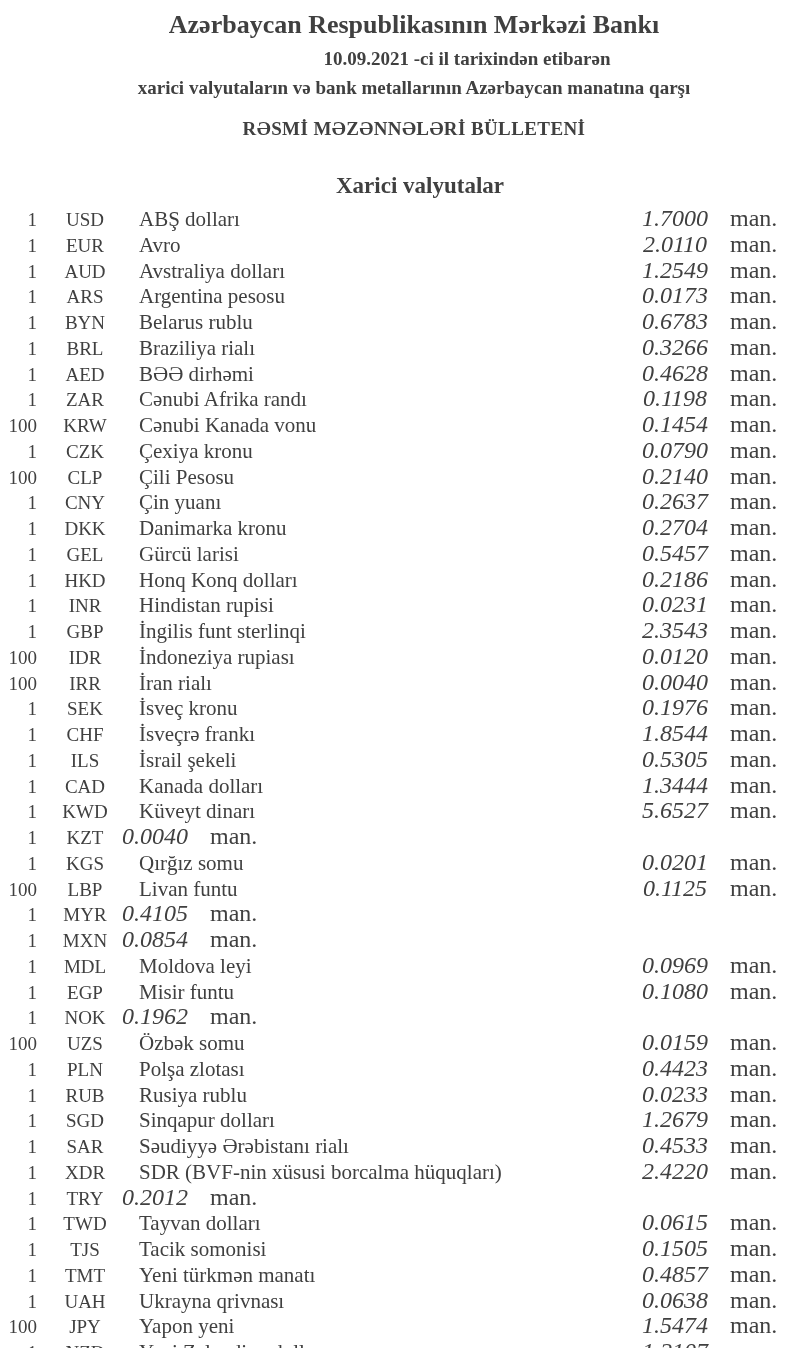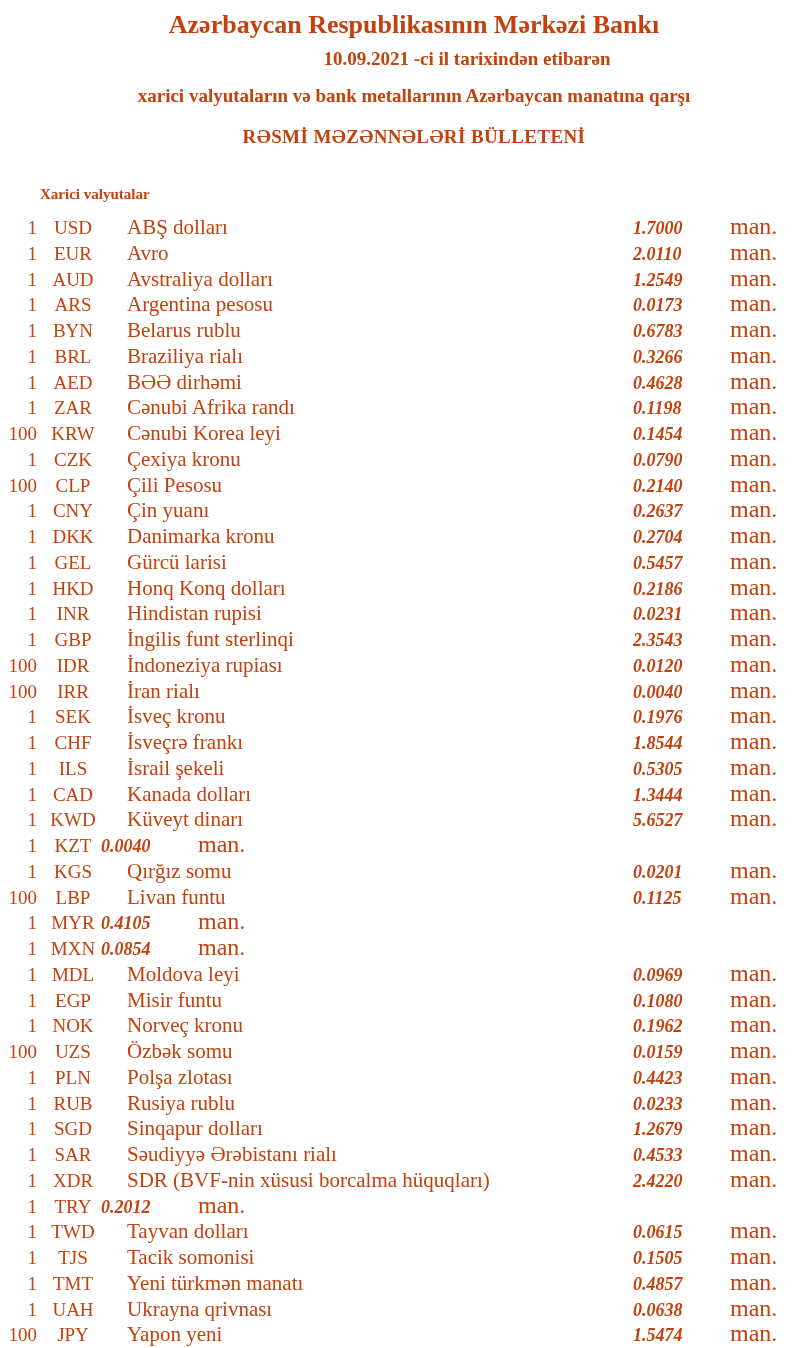--- a/index.html
+++ b/index.html
@@ -2,21 +2,21 @@
 <html><head>
 <meta charset="utf-8">
 <style>
   html, body { margin: 0; padding: 0; background: #ffffff; }
   .page {
     position: relative;
     width: 800px;
     height: 1348px;
     margin: 0 auto;
     background: #ffffff;
-    color: #c2410c;
+    color: #404040;
     font-family: "Liberation Serif", "DejaVu Serif", serif;
     overflow: hidden;
   }
   .header {
     padding-left: 28px;   
     text-align: center;
   }
   .title {
     margin: 0;
     padding-top: 9px;
@@ -26,62 +26,62 @@
   }
   .subline {
     font-size: 19px;
     font-weight: bold;
     line-height: 25px;
   }
   .date-line {
     margin-top: 5px;
     transform: translateX(53px); 
   }
-  .scope-line { margin-top: 12px; }
+  .scope-line { margin-top: 4px; }
   .bulletin-line { margin-top: 16px; letter-spacing: 0.4px; }
   .section-title {
     margin-top: 33px;
     padding-left: 40px;
-    text-align: left;
-    font-size: 15px;
+    text-align: center;
+    font-size: 23px;
     font-weight: bold;
     line-height: 24px;
   }
   .currency-table { margin-top: 7px; }
   .row {
     display: flex;
     align-items: baseline;
     height: 25.75px;
     padding-right: 26px;
   }
   .qty {
     width: 37px;
     text-align: right;
     font-size: 19px;
     white-space: nowrap;
   }
   .code {
     width: 56px;
-    margin-left: 8px;
+    margin-left: 20px;
     text-align: center;
     font-size: 19px;
     white-space: nowrap;
   }
   .name {
     flex: 1;
     margin-left: 26px;
     font-size: 21px;
     white-space: nowrap;
     overflow: hidden;
   }
   .rate {
     width: 84px;
-    text-align: left;
-    font-size: 18px;
-    font-weight: bold;
+    text-align: center;
+    font-size: 24px;
+    font-weight: normal;
     font-style: italic;
     white-space: nowrap;
   }
   .unit {
     width: 44px;
     margin-left: 13px;
     font-size: 24px;
     white-space: nowrap;
   }
 </style>
@@ -151,21 +151,21 @@
       <div class="row">
         <span class="qty">1</span>
         <span class="code">ZAR</span>
         <span class="name">Cənubi Afrika randı</span>
         <span class="rate">0.1198</span>
         <span class="unit">man.</span>
       </div>
       <div class="row">
         <span class="qty">100</span>
         <span class="code">KRW</span>
-        <span class="name">Cənubi Korea leyi</span>
+        <span class="name">Cənubi Kanada vonu</span>
         <span class="rate">0.1454</span>
         <span class="unit">man.</span>
       </div>
       <div class="row">
         <span class="qty">1</span>
         <span class="code">CZK</span>
         <span class="name">Çexiya kronu</span>
         <span class="rate">0.0790</span>
         <span class="unit">man.</span>
       </div>
@@ -309,21 +309,20 @@
       <div class="row">
         <span class="qty">1</span>
         <span class="code">EGP</span>
         <span class="name">Misir funtu</span>
         <span class="rate">0.1080</span>
         <span class="unit">man.</span>
       </div>
       <div class="row">
         <span class="qty">1</span>
         <span class="code">NOK</span>
-        <span class="name">Norveç kronu</span>
         <span class="rate">0.1962</span>
         <span class="unit">man.</span>
       </div>
       <div class="row">
         <span class="qty">100</span>
         <span class="code">UZS</span>
         <span class="name">Özbək somu</span>
         <span class="rate">0.0159</span>
         <span class="unit">man.</span>
       </div>

